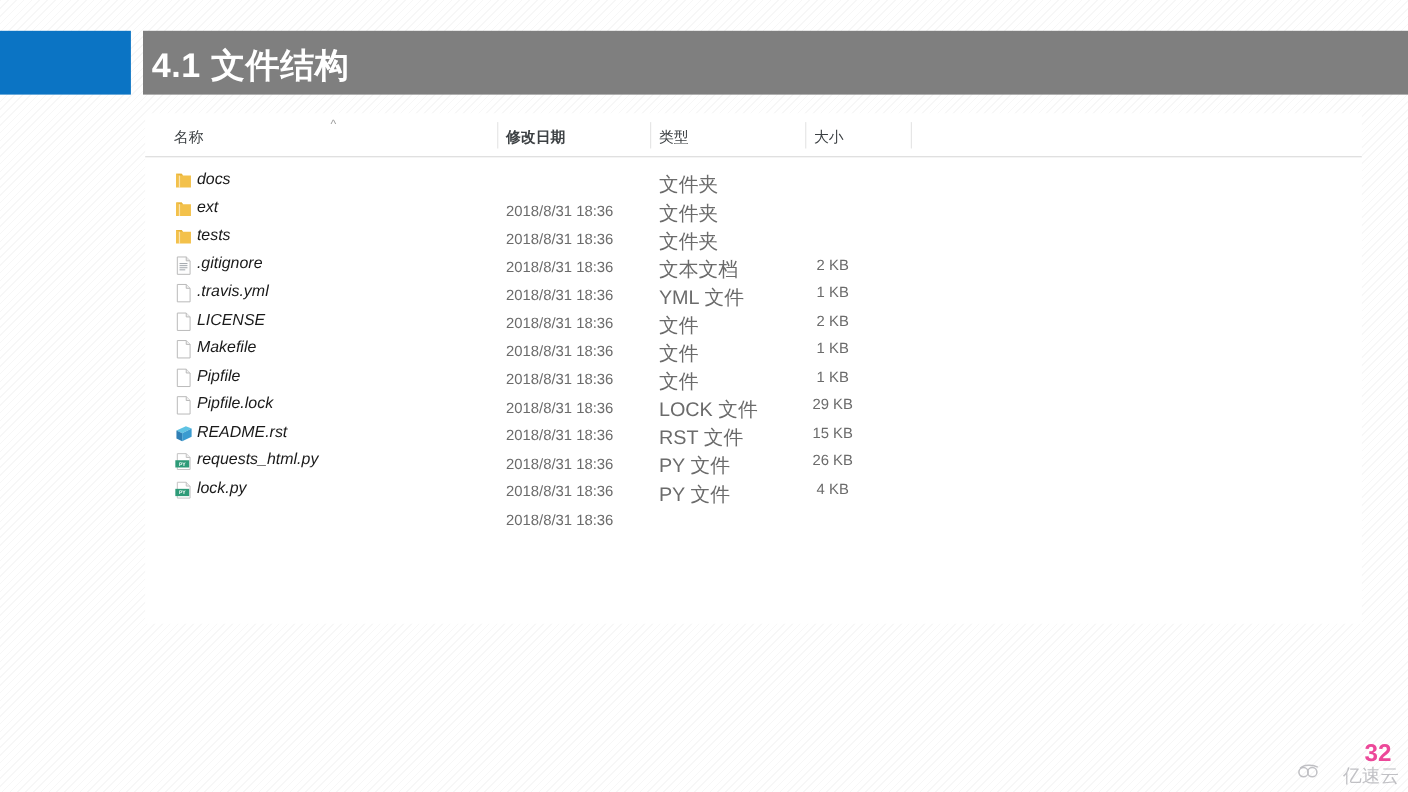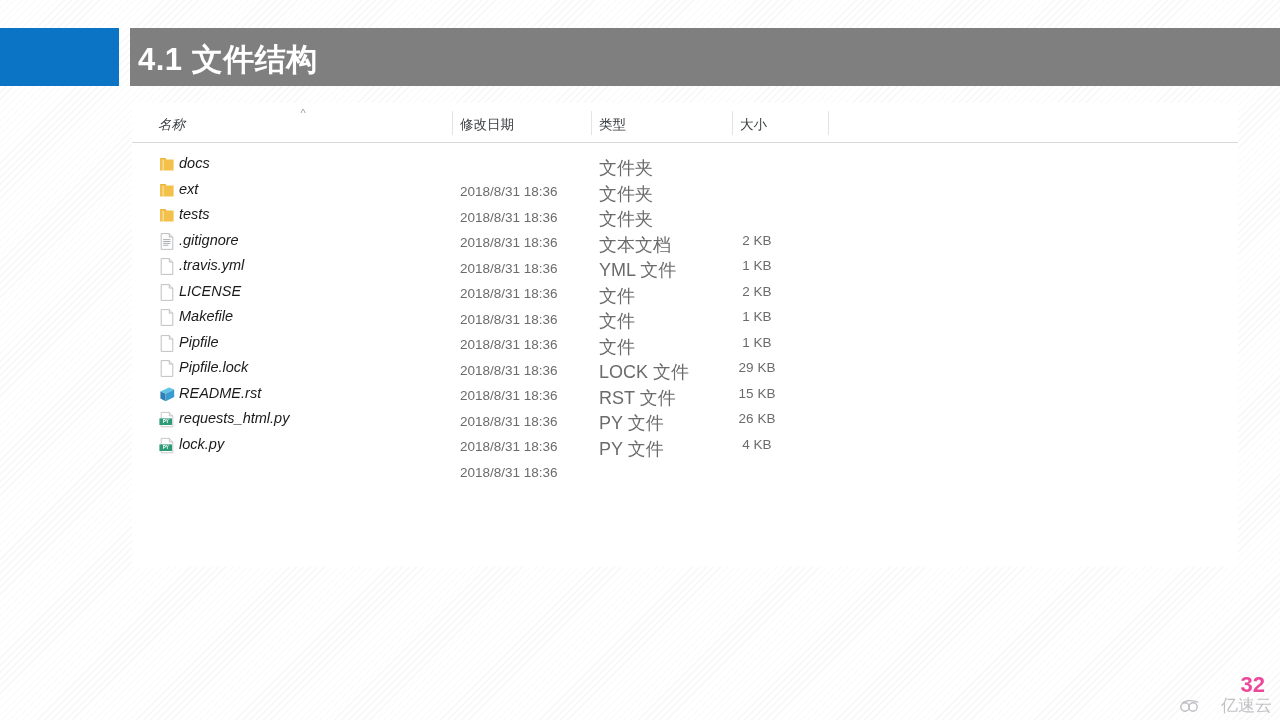--- a/index.html
+++ b/index.html
@@ -164,21 +164,21 @@
     top: 672px;
     font-size: 22px;
     font-weight: bold;
     color: #ec4899;
   }
   #watermark {
     position: absolute;
     right: 8px;
     top: 694px;
     display: flex;
-    align-items: flex-end;
+    align-items: flex-start;
     gap: 20px;
     opacity: 0.55;
   }
   #watermark-text {
     font-size: 17px;
     color: #8f8f96;
     letter-spacing: 0px;
   }
 </style>
 </head>
@@ -190,24 +190,24 @@
   <div id="accent-block"></div>
   <div id="title-bar"></div>
 </div>
 <div id="slide-title">4.1 文件结构</div>
 
 <div id="explorer-panel">
 
   <div id="explorer-header">
     <div id="sort-indicator">^</div>
 
-    <div class="col-head" style="left:26px;font-style:italic;">名称</div>
+    <div class="col-head" style="left:26px;">名称</div>
     <div class="col-divider" style="left:320px;"></div>
 
-    <div class="col-head" style="left:328px;">修改日期</div>
+    <div class="col-head" style="left:328px;font-weight:bold;">修改日期</div>
     <div class="col-divider" style="left:459px;"></div>
 
     <div class="col-head" style="left:467px;">类型</div>
     <div class="col-divider" style="left:600px;"></div>
 
     <div class="col-head" style="left:608px;">大小</div>
     <div class="col-divider" style="left:696px;"></div>
   </div>
 
   <div id="file-list">

